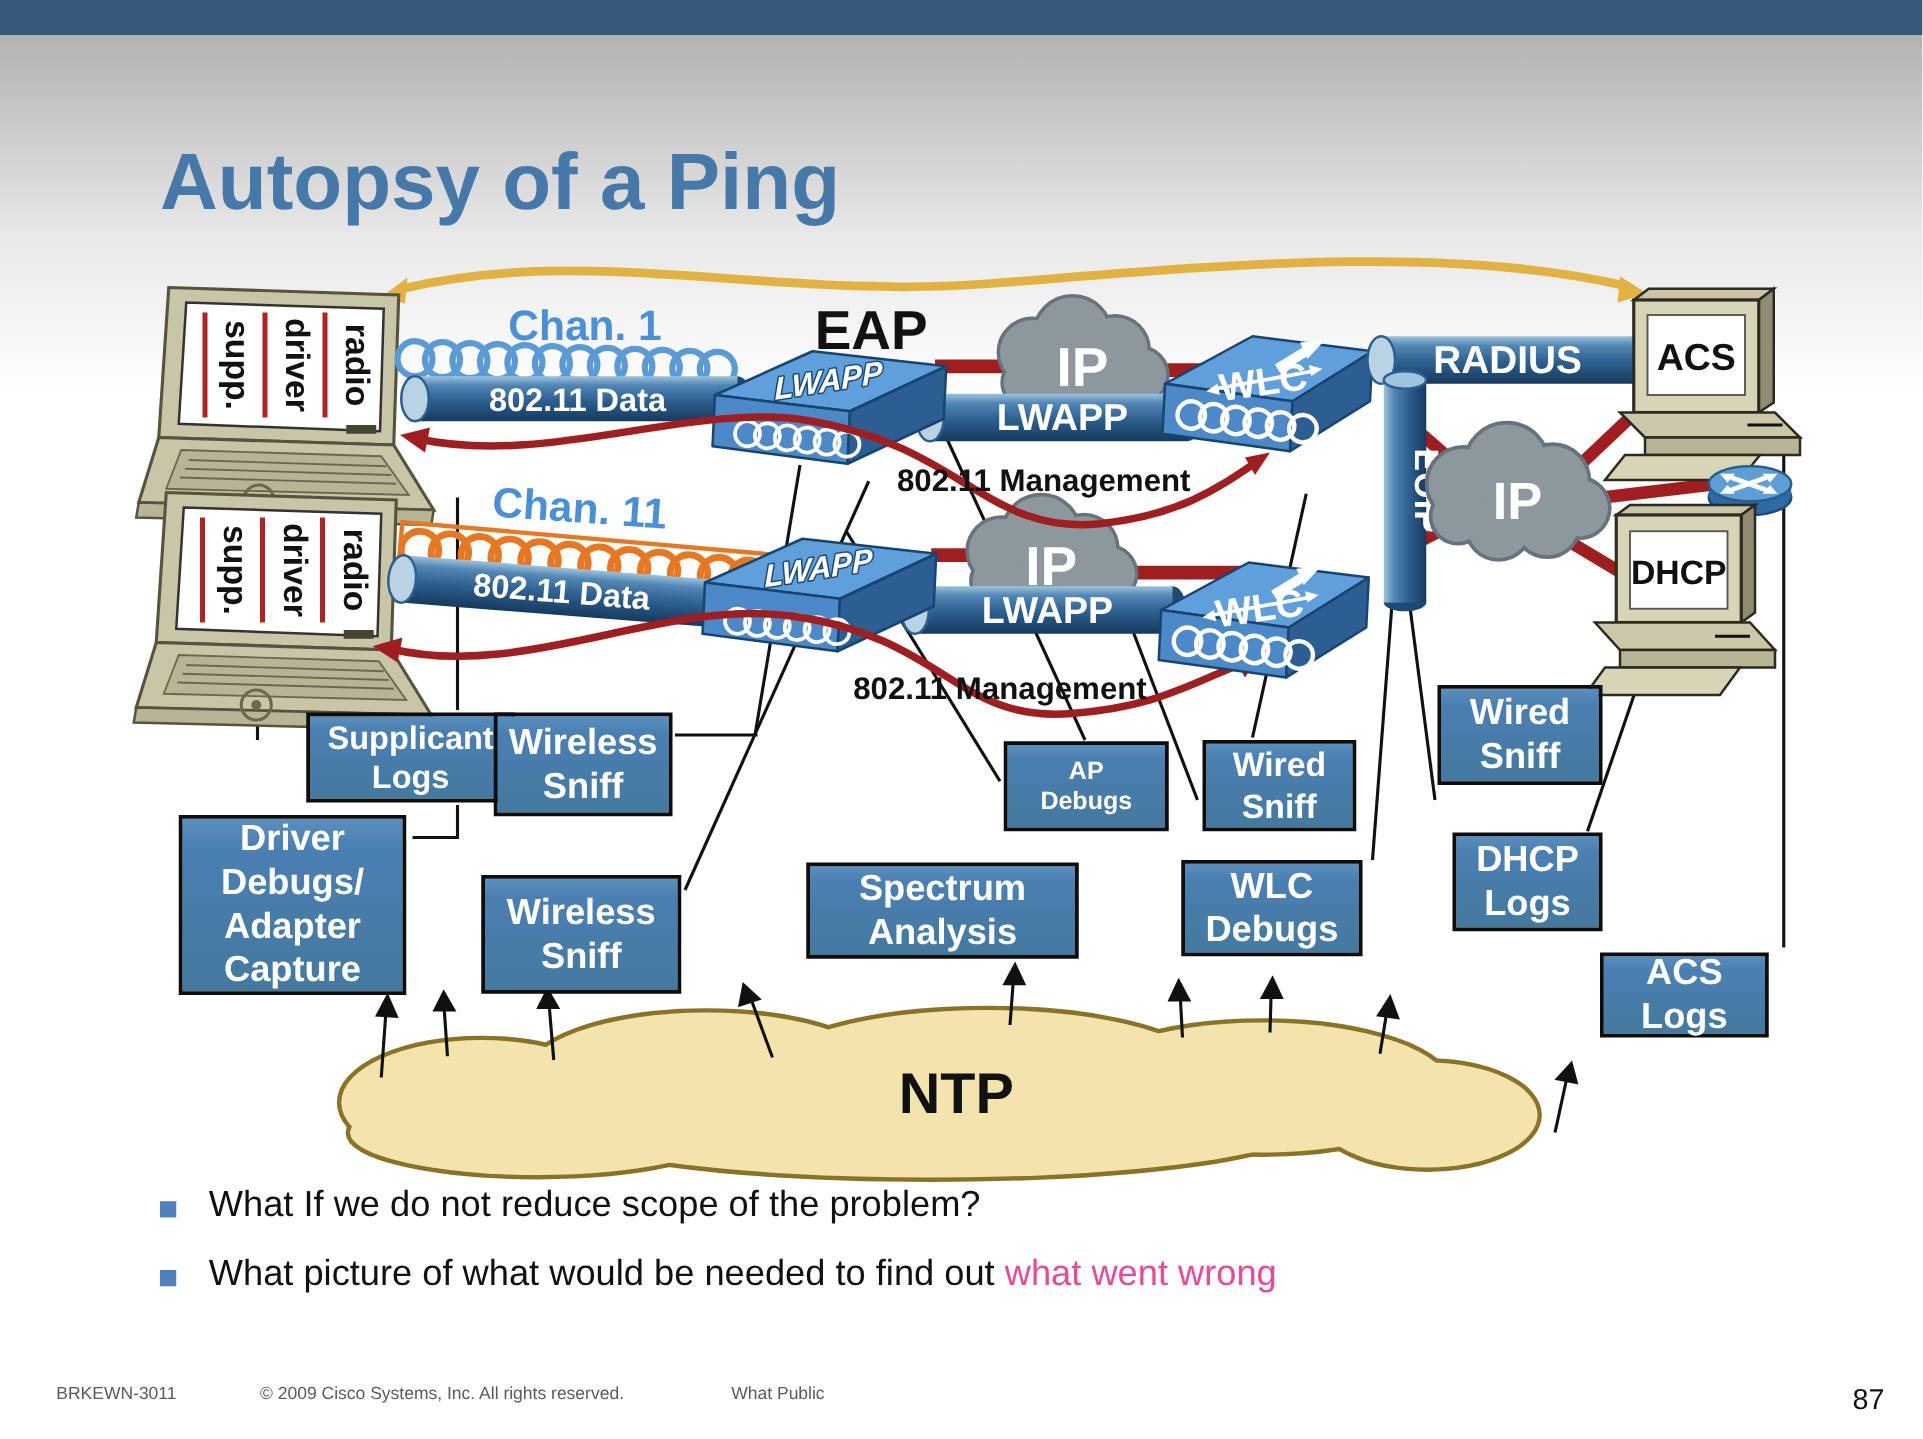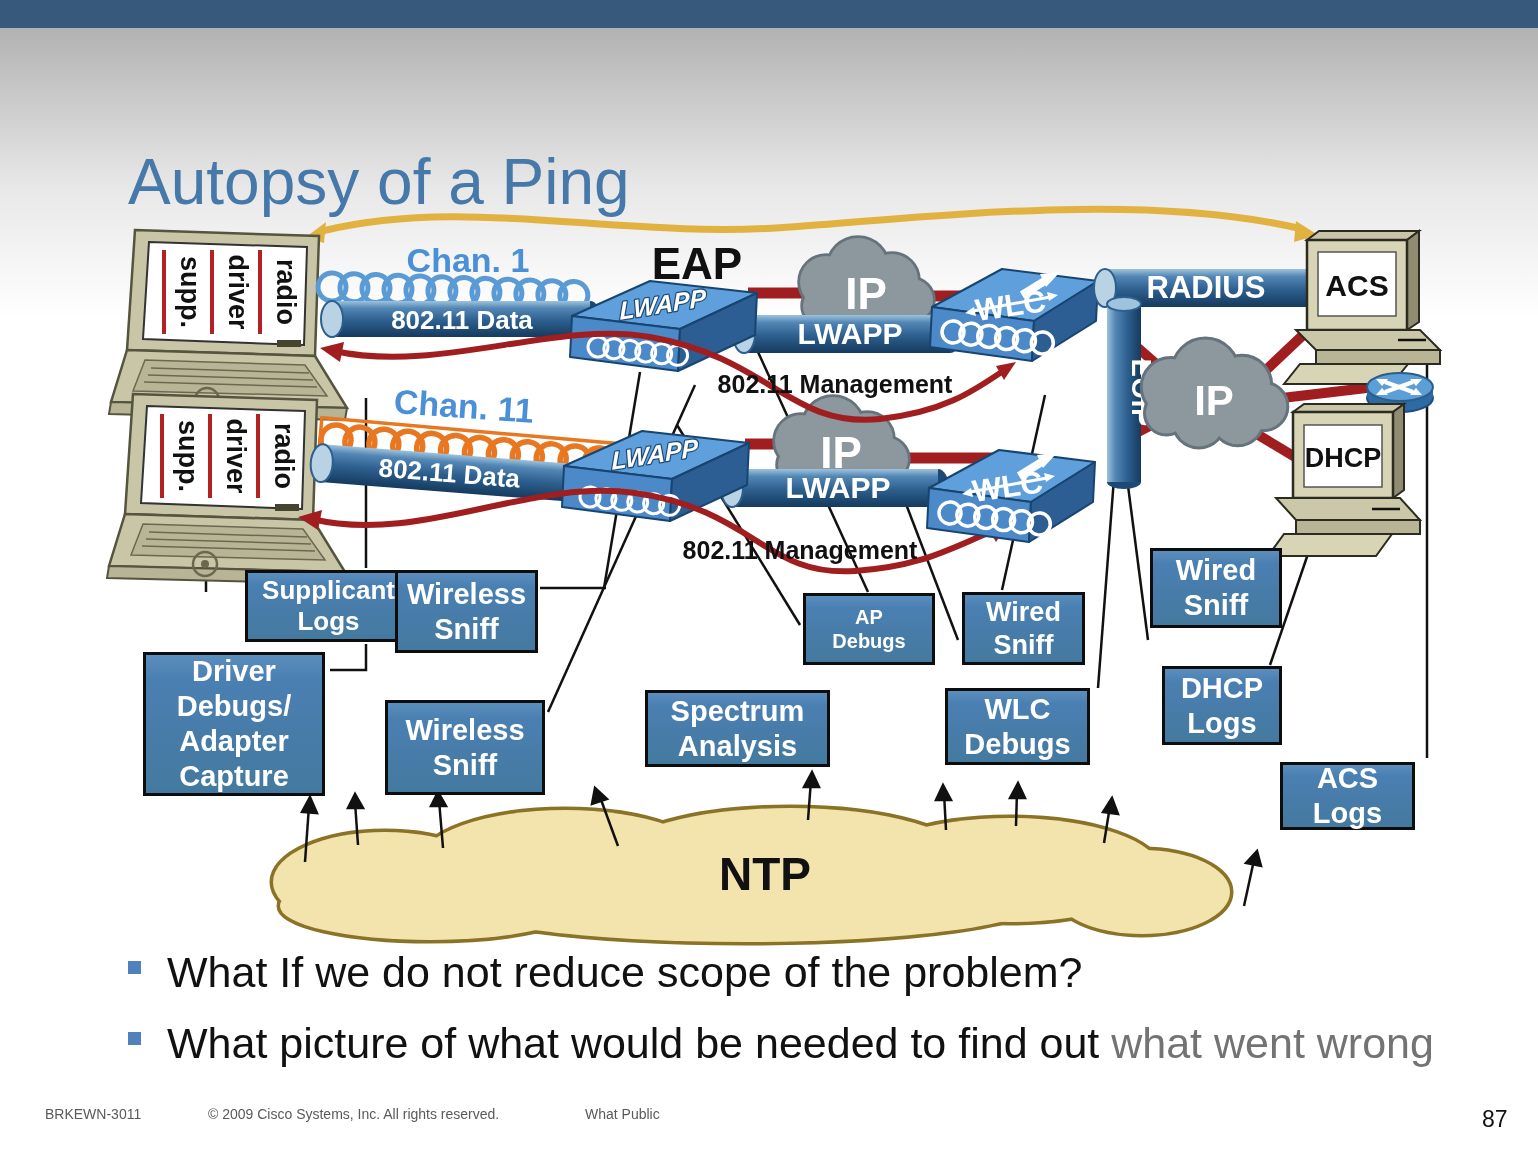--- a/index.html
+++ b/index.html
@@ -1,32 +1,32 @@
 <!DOCTYPE html>
 <html><head>
 <meta charset="utf-8">
 <style>
   html,body{margin:0;padding:0;background:#fff;}
   body{width:1538px;height:1151px;position:relative;overflow:hidden;
        font-family:"Liberation Sans","DejaVu Sans",sans-serif;}
   .topbar{position:absolute;left:0;top:0;width:1538px;height:28px;background:#36597C;z-index:3;}
   .grad{position:absolute;left:0;top:28px;width:1538px;height:290px;
         background:linear-gradient(to bottom,#b2b2b2 0%,#e8e8e8 55%,#ffffff 100%);z-index:0;}
-  .title{position:absolute;left:128px;top:108px;font-size:64px;font-weight:normal;
-         color:#4679A9;letter-spacing:0px;z-index:4;margin-top:37px;}
+  .title{position:absolute;left:128px;top:108px;font-size:64px;font-weight:bold;
+         color:#4679A9;letter-spacing:0px;z-index:4;}
   svg.diagram{position:absolute;left:0;top:0;z-index:1;}
   svg{font-family:"Liberation Sans","DejaVu Sans",sans-serif;}
   .logbox{position:absolute;z-index:2;display:flex;align-items:center;justify-content:center;
           text-align:center;color:#fff;font-weight:bold;font-size:29px;line-height:1.2;
           white-space:pre-line;background:linear-gradient(#5a8ebd 0%,#4a7fb2 18%,#44799f 100%);
           border:3px solid #0d0d0d;box-sizing:border-box;}
   .bullets{position:absolute;left:128px;top:948px;width:1340px;z-index:4;}
-  .bullet{display:flex;align-items:flex-start;margin-bottom:22px;font-size:43px;color:#111;}
+  .bullet{display:flex;align-items:flex-start;margin-bottom:22px;font-size:29px;color:#111;}
   .sq{flex:0 0 auto;width:13px;height:13px;background:#4F81BD;margin:13px 26px 0 0;}
-  .hl{color:#737373;}
+  .hl{color:#ec4899;}
   .footer{position:absolute;left:0;top:1096px;width:1538px;height:33px;z-index:4;
           font-size:14px;color:#5a5a5a;}
   .footer span{position:absolute;top:10px;}
   .f-id{left:45px;}
   .f-copy{left:208px;}
   .f-pub{left:585px;}
   .f-page{left:1482px;top:0px;font-size:23px;color:#111;}
 </style>
 </head>
 <body>
@@ -366,21 +366,21 @@
 <div class="logbox" style="left:217px;top:570px;width:167px;height:72px;font-size:26px;margin-left:28px;">Supplicant
 Logs</div>
 <div class="logbox" style="left:395px;top:570px;width:143px;height:83px;">Wireless
 Sniff</div>
 <div class="logbox" style="left:143px;top:652px;width:182px;height:144px;">Driver
 Debugs/
 Adapter
 Capture</div>
 <div class="logbox" style="left:385px;top:700px;width:160px;height:95px;">Wireless
 Sniff</div>
-<div class="logbox" style="left:645px;top:690px;width:185px;height:77px;">Spectrum
+<div class="logbox" style="left:645px;top:690px;width:218px;height:77px;">Spectrum
 Analysis</div>
 <div class="logbox" style="left:803px;top:593px;width:132px;height:72px;font-size:20px;">AP
 Debugs</div>
 <div class="logbox" style="left:962px;top:592px;width:123px;height:73px;font-size:27px;">Wired
 Sniff</div>
 <div class="logbox" style="left:945px;top:688px;width:145px;height:77px;">WLC
 Debugs</div>
 <div class="logbox" style="left:1150px;top:548px;width:132px;height:80px;">Wired
 Sniff</div>
 <div class="logbox" style="left:1162px;top:666px;width:120px;height:79px;">DHCP

